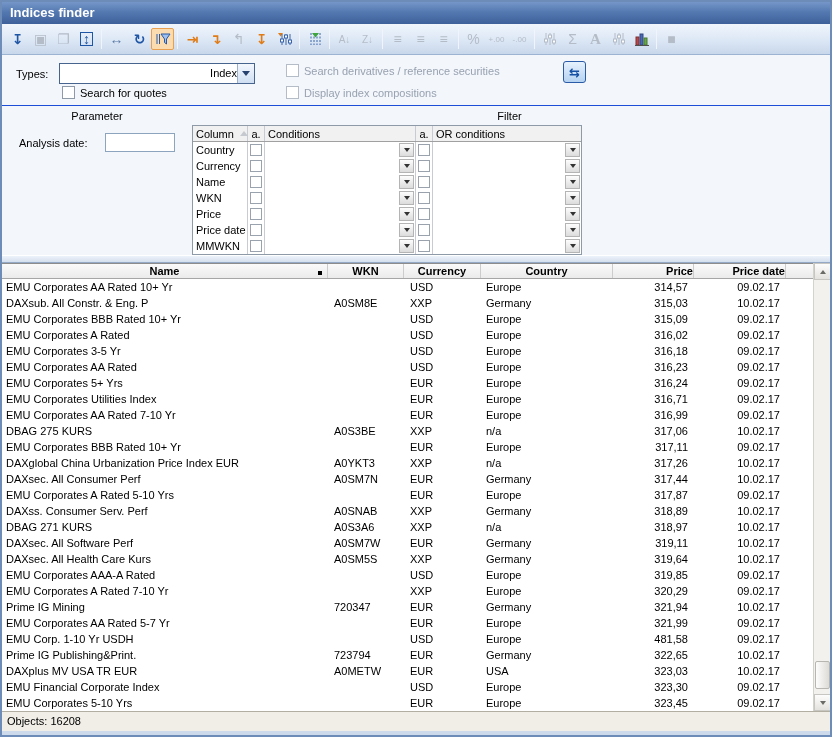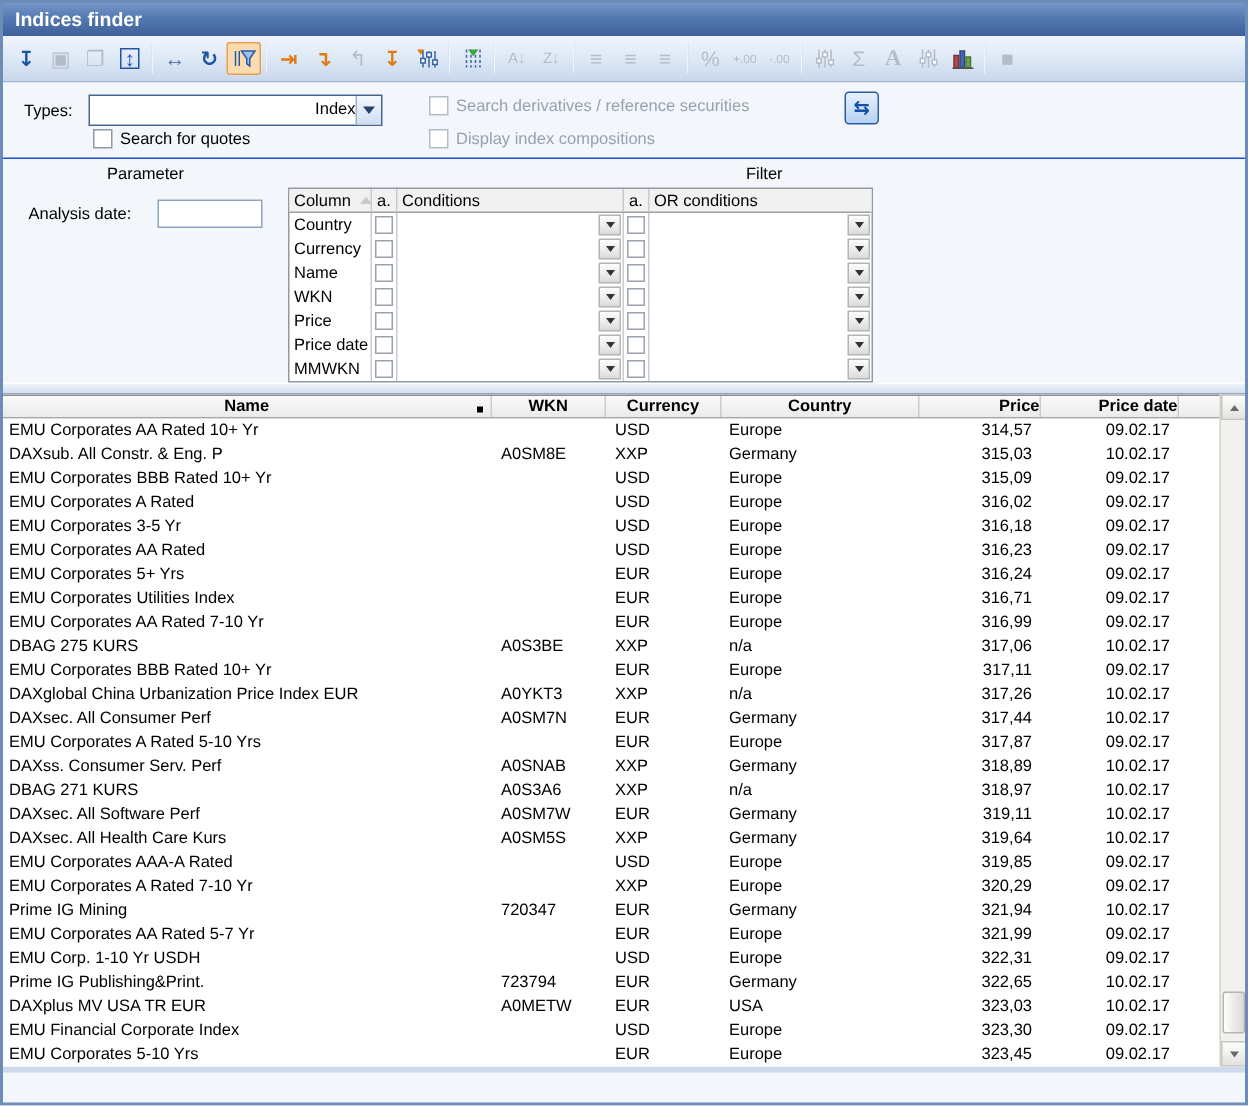--- a/index.html
+++ b/index.html
@@ -594,21 +594,21 @@
           <div class="tc c-cty">Europe</div>
           <div class="tc c-price">321,99</div>
           <div class="tc c-date">09.02.17</div>
           <div class="tc c-fill"></div>
         </div>
         <div class="trow">
           <div class="tc c-name">EMU Corp. 1-10 Yr USDH</div>
           <div class="tc c-wkn"></div>
           <div class="tc c-cur">USD</div>
           <div class="tc c-cty">Europe</div>
-          <div class="tc c-price">322,31</div>
+          <div class="tc c-price">481,58</div>
           <div class="tc c-date">09.02.17</div>
           <div class="tc c-fill"></div>
         </div>
         <div class="trow">
           <div class="tc c-name">Prime IG Publishing&amp;Print.</div>
           <div class="tc c-wkn">723794</div>
           <div class="tc c-cur">EUR</div>
           <div class="tc c-cty">Germany</div>
           <div class="tc c-price">322,65</div>
           <div class="tc c-date">10.02.17</div>
@@ -646,15 +646,18 @@
       <div class="sbtn up">
           <span class="tri-up-s"></span>
         </div>
       <div class="sthumb"></div>
       <div class="sbtn down">
           <span class="tri-down-s"></span>
         </div>
     </div>
   </div>
 
+  <div class="statusbar">
+    <span>Objects: 16208</span>
+  </div>
   <div class="bottom-strip"></div>
 
 </div>
 
 </body></html>

